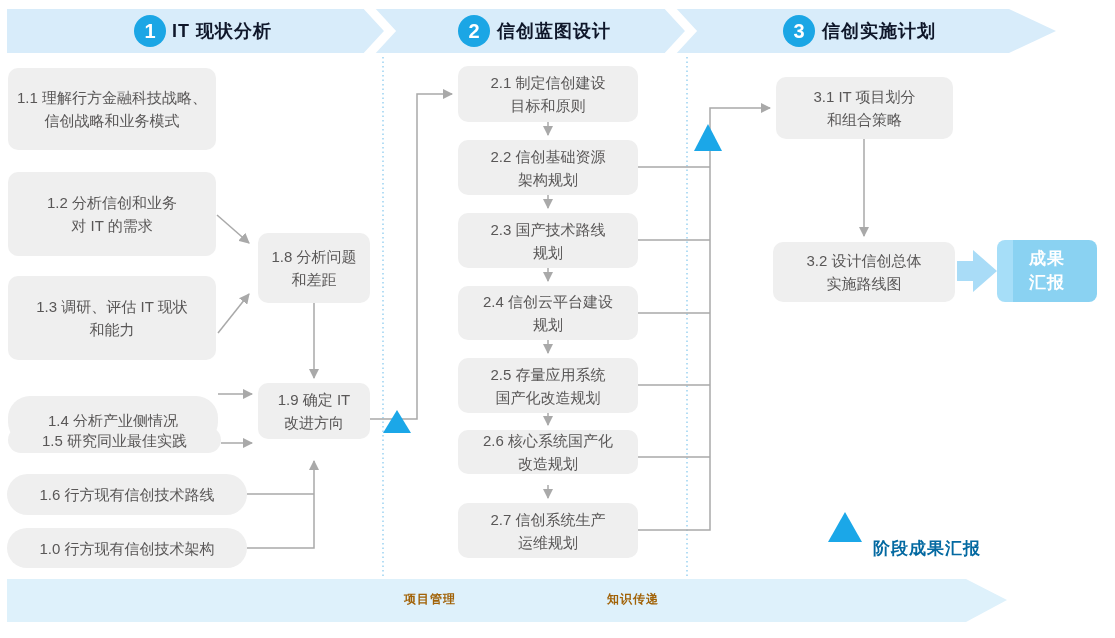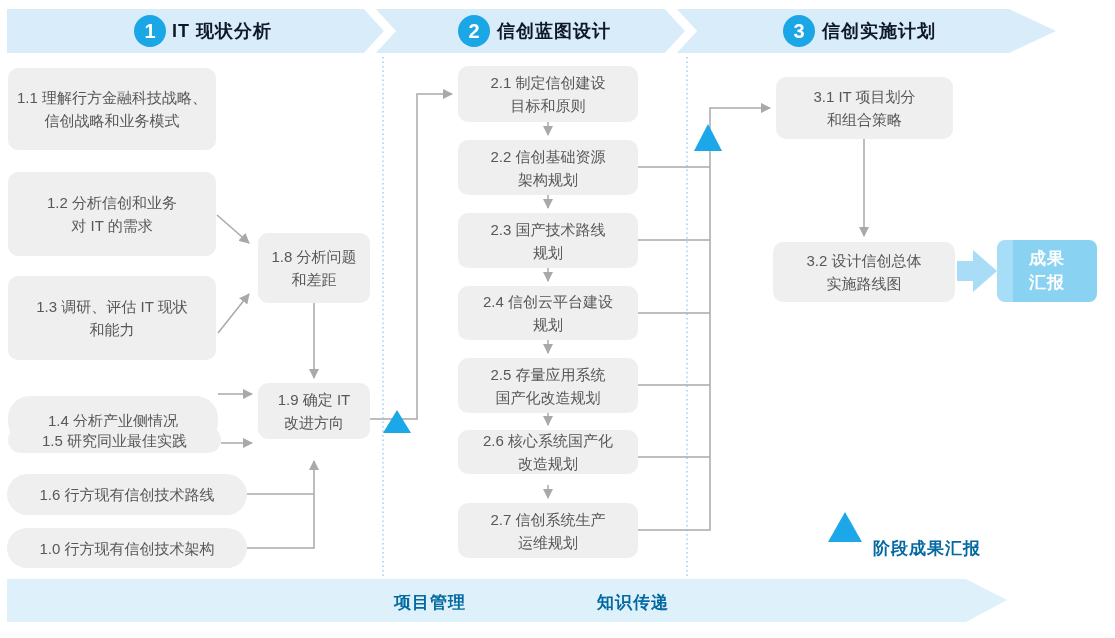--- a/index.html
+++ b/index.html
@@ -27,21 +27,21 @@
   .result-box{
     position:absolute;z-index:2;border-radius:8px;
     background:linear-gradient(90deg,#A6DEF8 0px,#A6DEF8 16px,#8AD2F2 16px);
     color:#ffffff;font-size:17px;font-weight:bold;line-height:24px;text-align:left;
     display:flex;align-items:center;justify-content:center;white-space:pre-line;
     letter-spacing:1px;
     font-family:Liberation Serif, serif;
   }
   .bottom-label{
     position:absolute;z-index:3;top:591px;transform:translateX(-50%);
-    color:#0369a1;font-weight:bold;font-size:17px;white-space:nowrap;letter-spacing:1px;
+    color:#a16207;font-weight:bold;font-size:12px;white-space:nowrap;letter-spacing:1px;
   }
   .legend-label{
     position:absolute;z-index:3;left:873px;top:518px;color:#0369a1;
     font-weight:bold;font-size:17px;white-space:nowrap;letter-spacing:1px;margin-top:19px;
   }
 </style>
 </head>
 <body>
 
 <div class="canvas">

